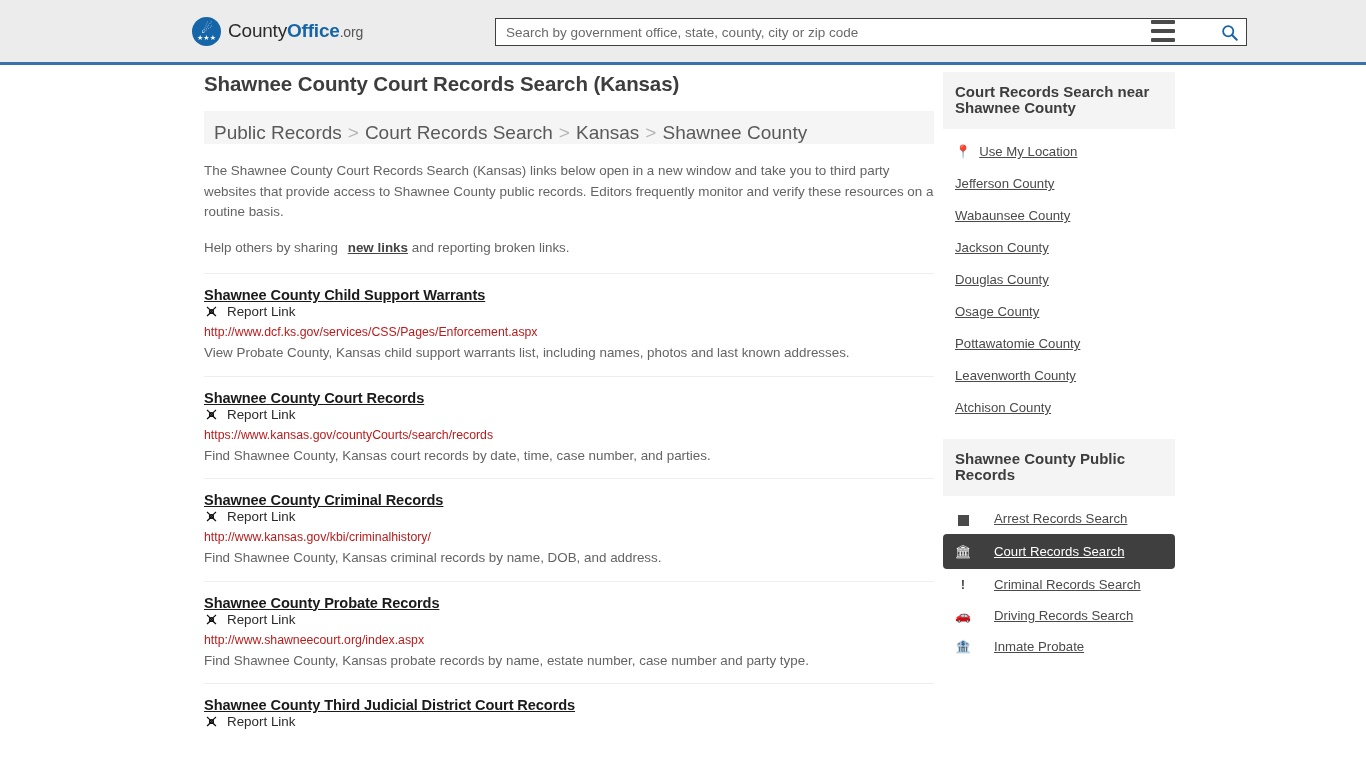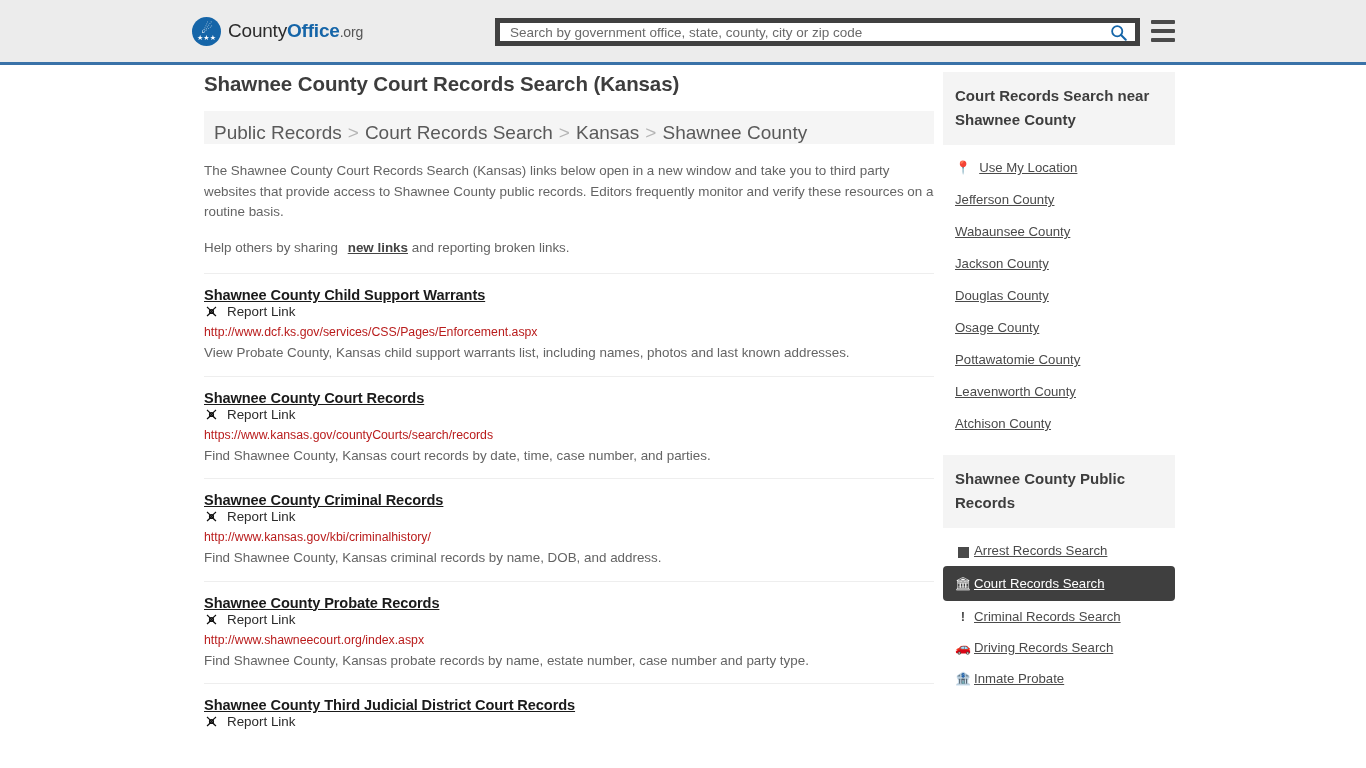--- a/index.html
+++ b/index.html
@@ -50,24 +50,24 @@
     letter-spacing: -0.2px;
     white-space: nowrap;
   }
   .logo-text .bold-blue { color: #1565a8; font-weight: bold; }
   .logo-text .dotorg { font-size: 14px; color: #555; }
 
   .search-wrap {
     position: absolute;
     left: 495px;
     top: 18px;
-    width: 645px;
+    width: 752px;
     height: 28px;
     background: #fff;
-    border: 5px solid #404040;
+    border: 1px solid #404040;
     display: flex;
     align-items: center;
   }
   .search-input {
     flex: 1;
     border: none;
     outline: none;
     font-family: "Liberation Sans", sans-serif;
     font-size: 13.5px;
     color: #555;
@@ -176,36 +176,36 @@
     margin-top: 4px;
   }
 
   
   .panel-header {
     background: #f4f4f4;
     padding: 12px 12px 13px 12px;
     font-size: 15px;
     font-weight: bold;
     color: #3d3d3d;
-    line-height: 24px;
+    line-height: 16px;
   }
   .near-list { padding-top: 6px; }
   .near-item {
     display: flex; align-items: center; gap: 8px;
     padding: 9px 12px 8px 12px;
     font-size: 13.2px;
   }
   .near-item a {
     color: #4a4a4a; text-decoration: underline; cursor: pointer;
   }
   .pin-icon { color: #4a4a4a; font-size: 13px; line-height: 1; }
 
   .records-list { padding-top: 7px; }
   .record-item {
-    display: flex; align-items: flex-end; gap: 3px;
+    display: flex; align-items: flex-end; gap: 23px;
     padding: 8px 12px 8px 12px;
     font-size: 13.2px;
     cursor: pointer;
   }
   .record-item a { color: #4a4a4a; text-decoration: underline; cursor: pointer; }
   .record-item .ic {
     width: 16px; display: flex; align-items: center; justify-content: center;
     color: #4a4a4a; font-size: 13px;
   }
   .record-item.active {

